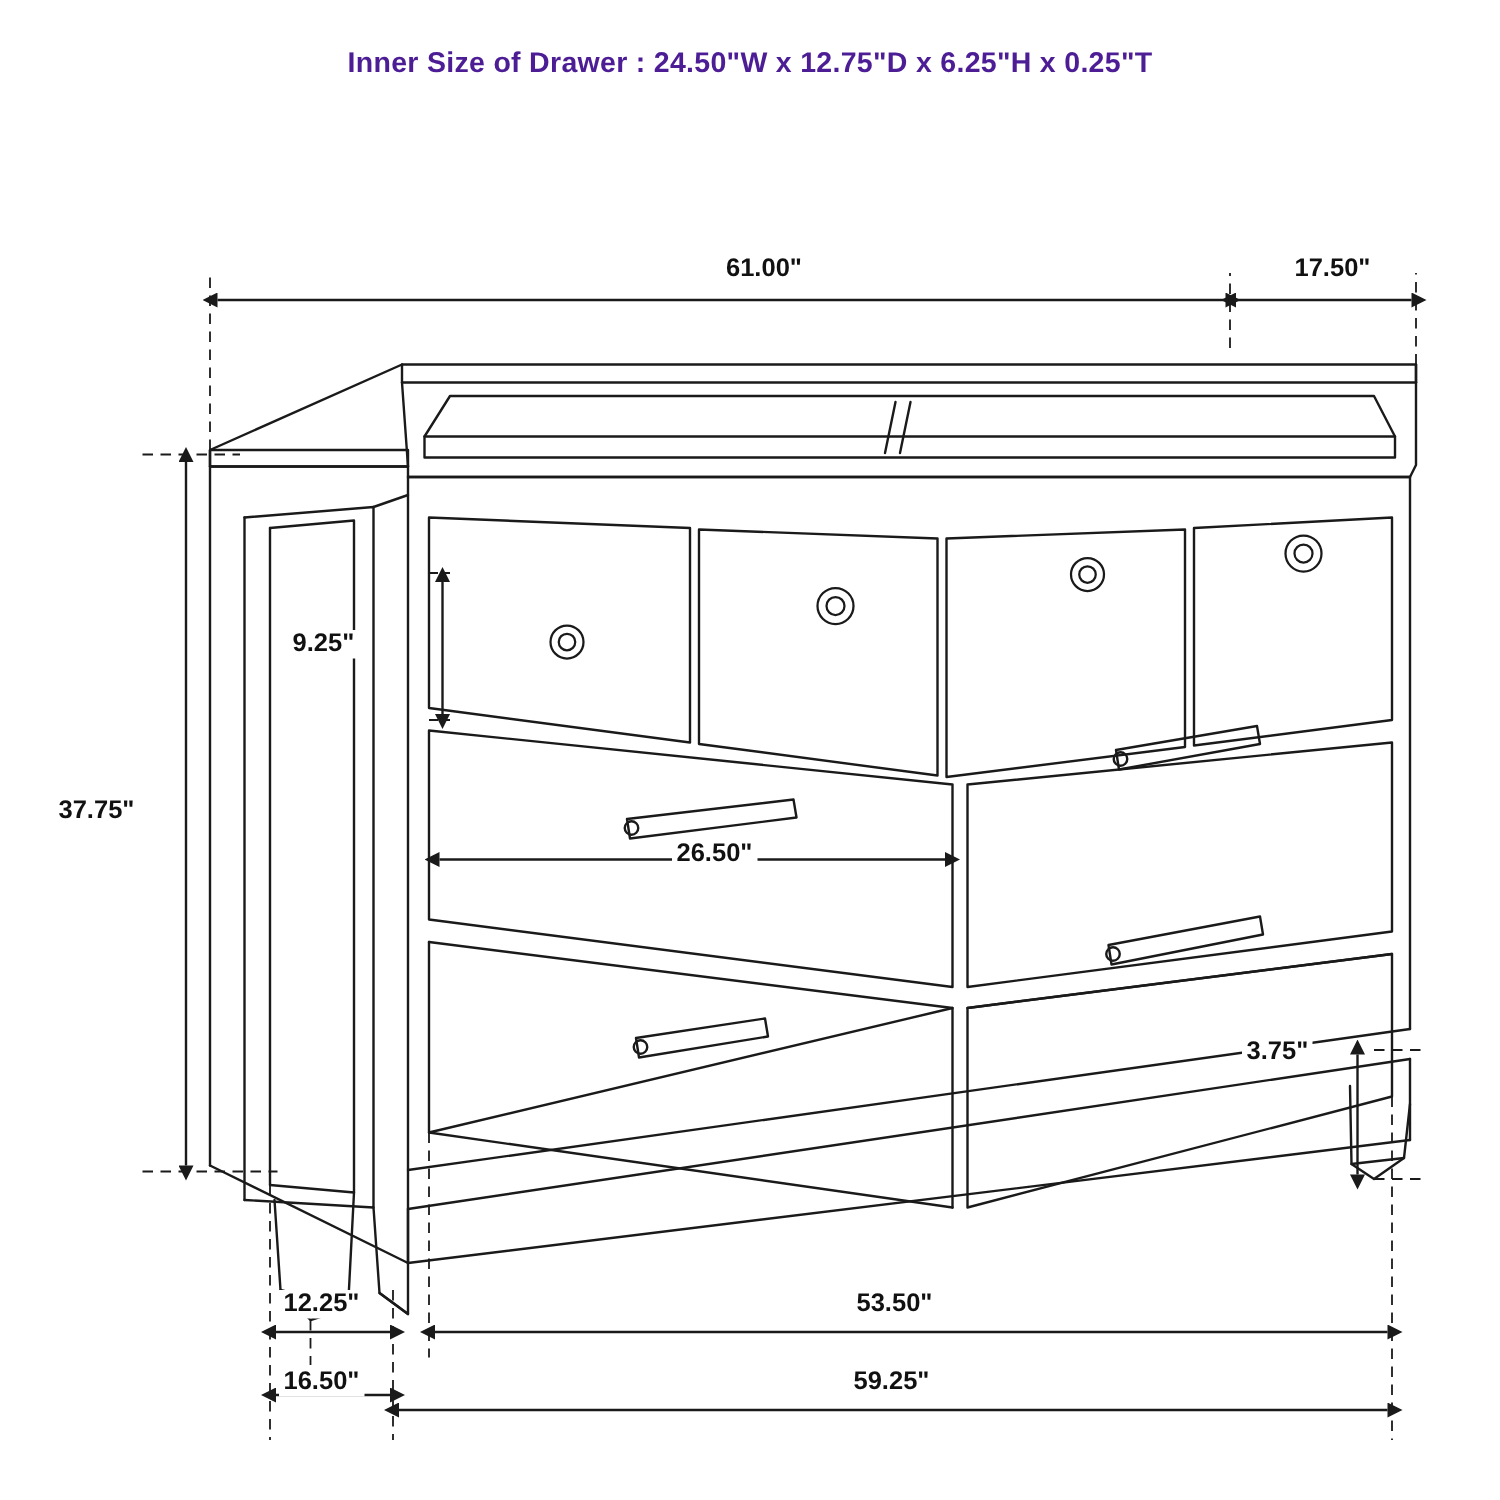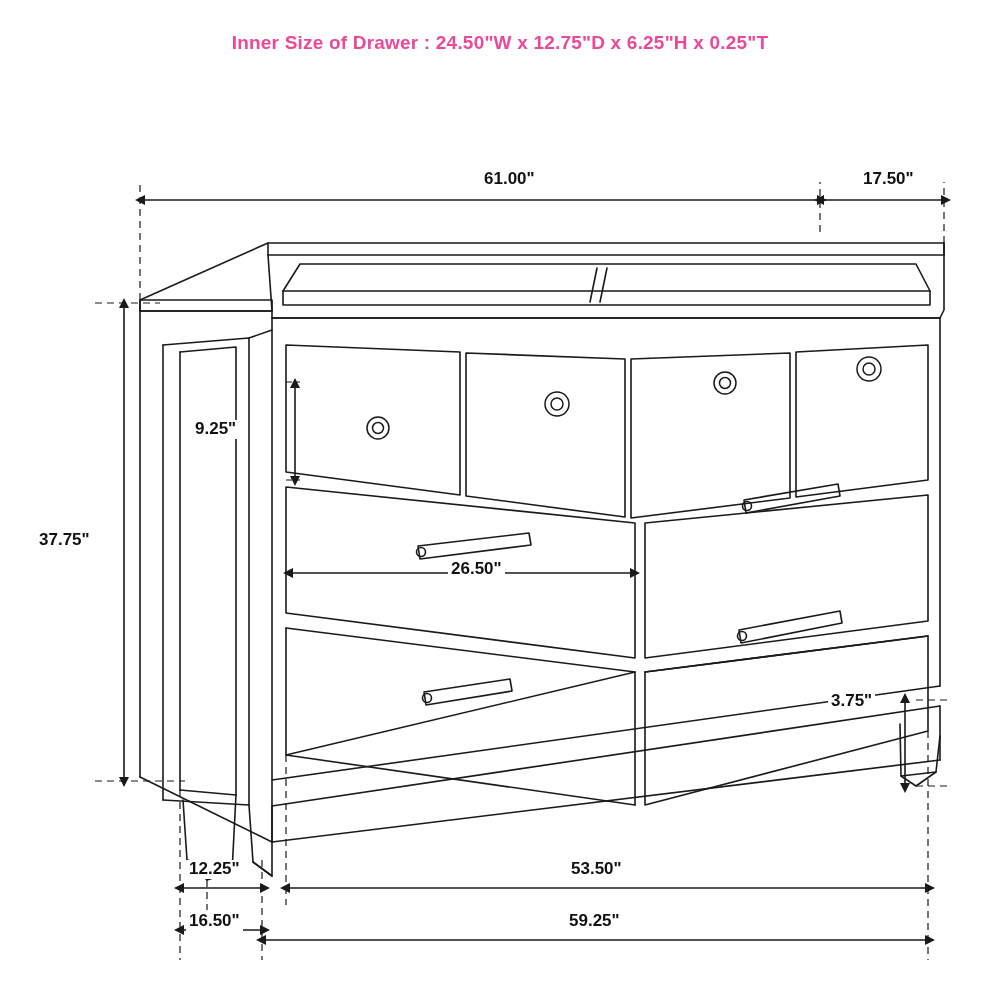--- a/index.html
+++ b/index.html
@@ -22,21 +22,21 @@
   }
   #title {
     position: absolute;
     left: 0;
     top: 32px;
     width: 1000px;
     text-align: center;
     font-size: 19px;
     font-weight: bold;
     letter-spacing: 0.2px;
-    color: #ec4899;
+    color: #4c1d95;
   }
   svg.diagram {
     position: absolute;
     left: 0;
     top: 0;
     width: 1000px;
     height: 1000px;
   }
   .dimlabel {
     position: absolute;

